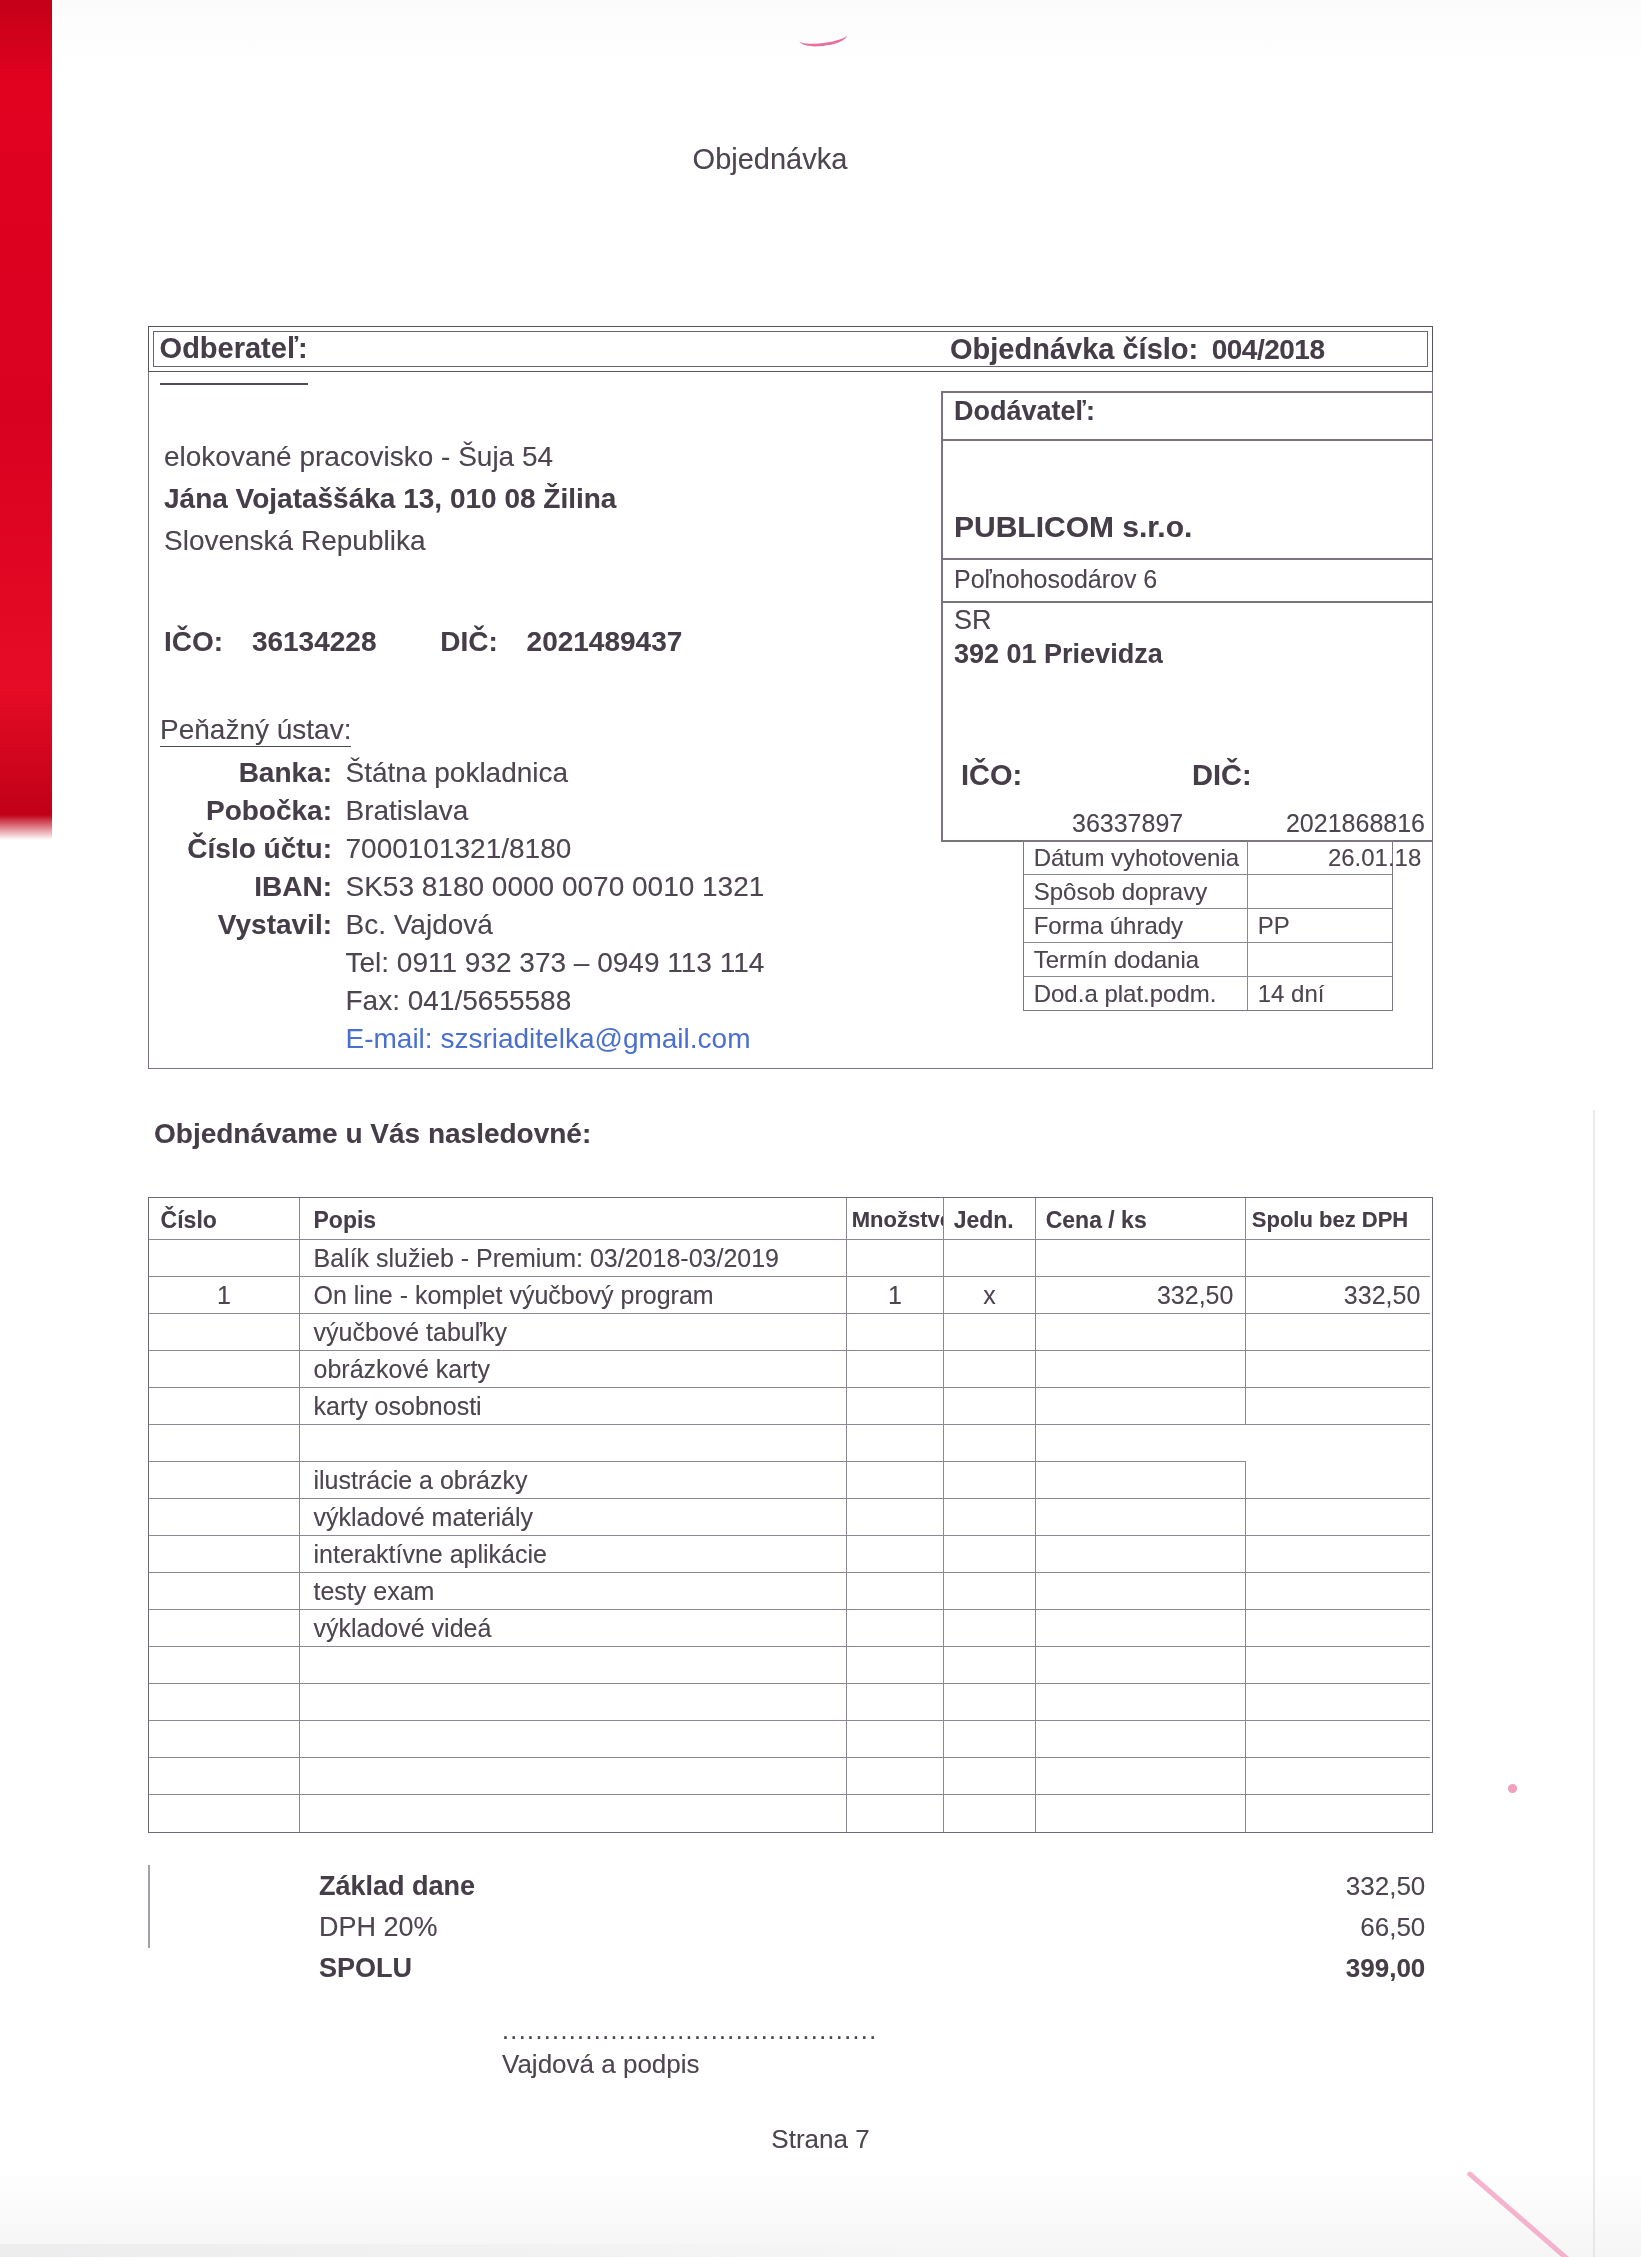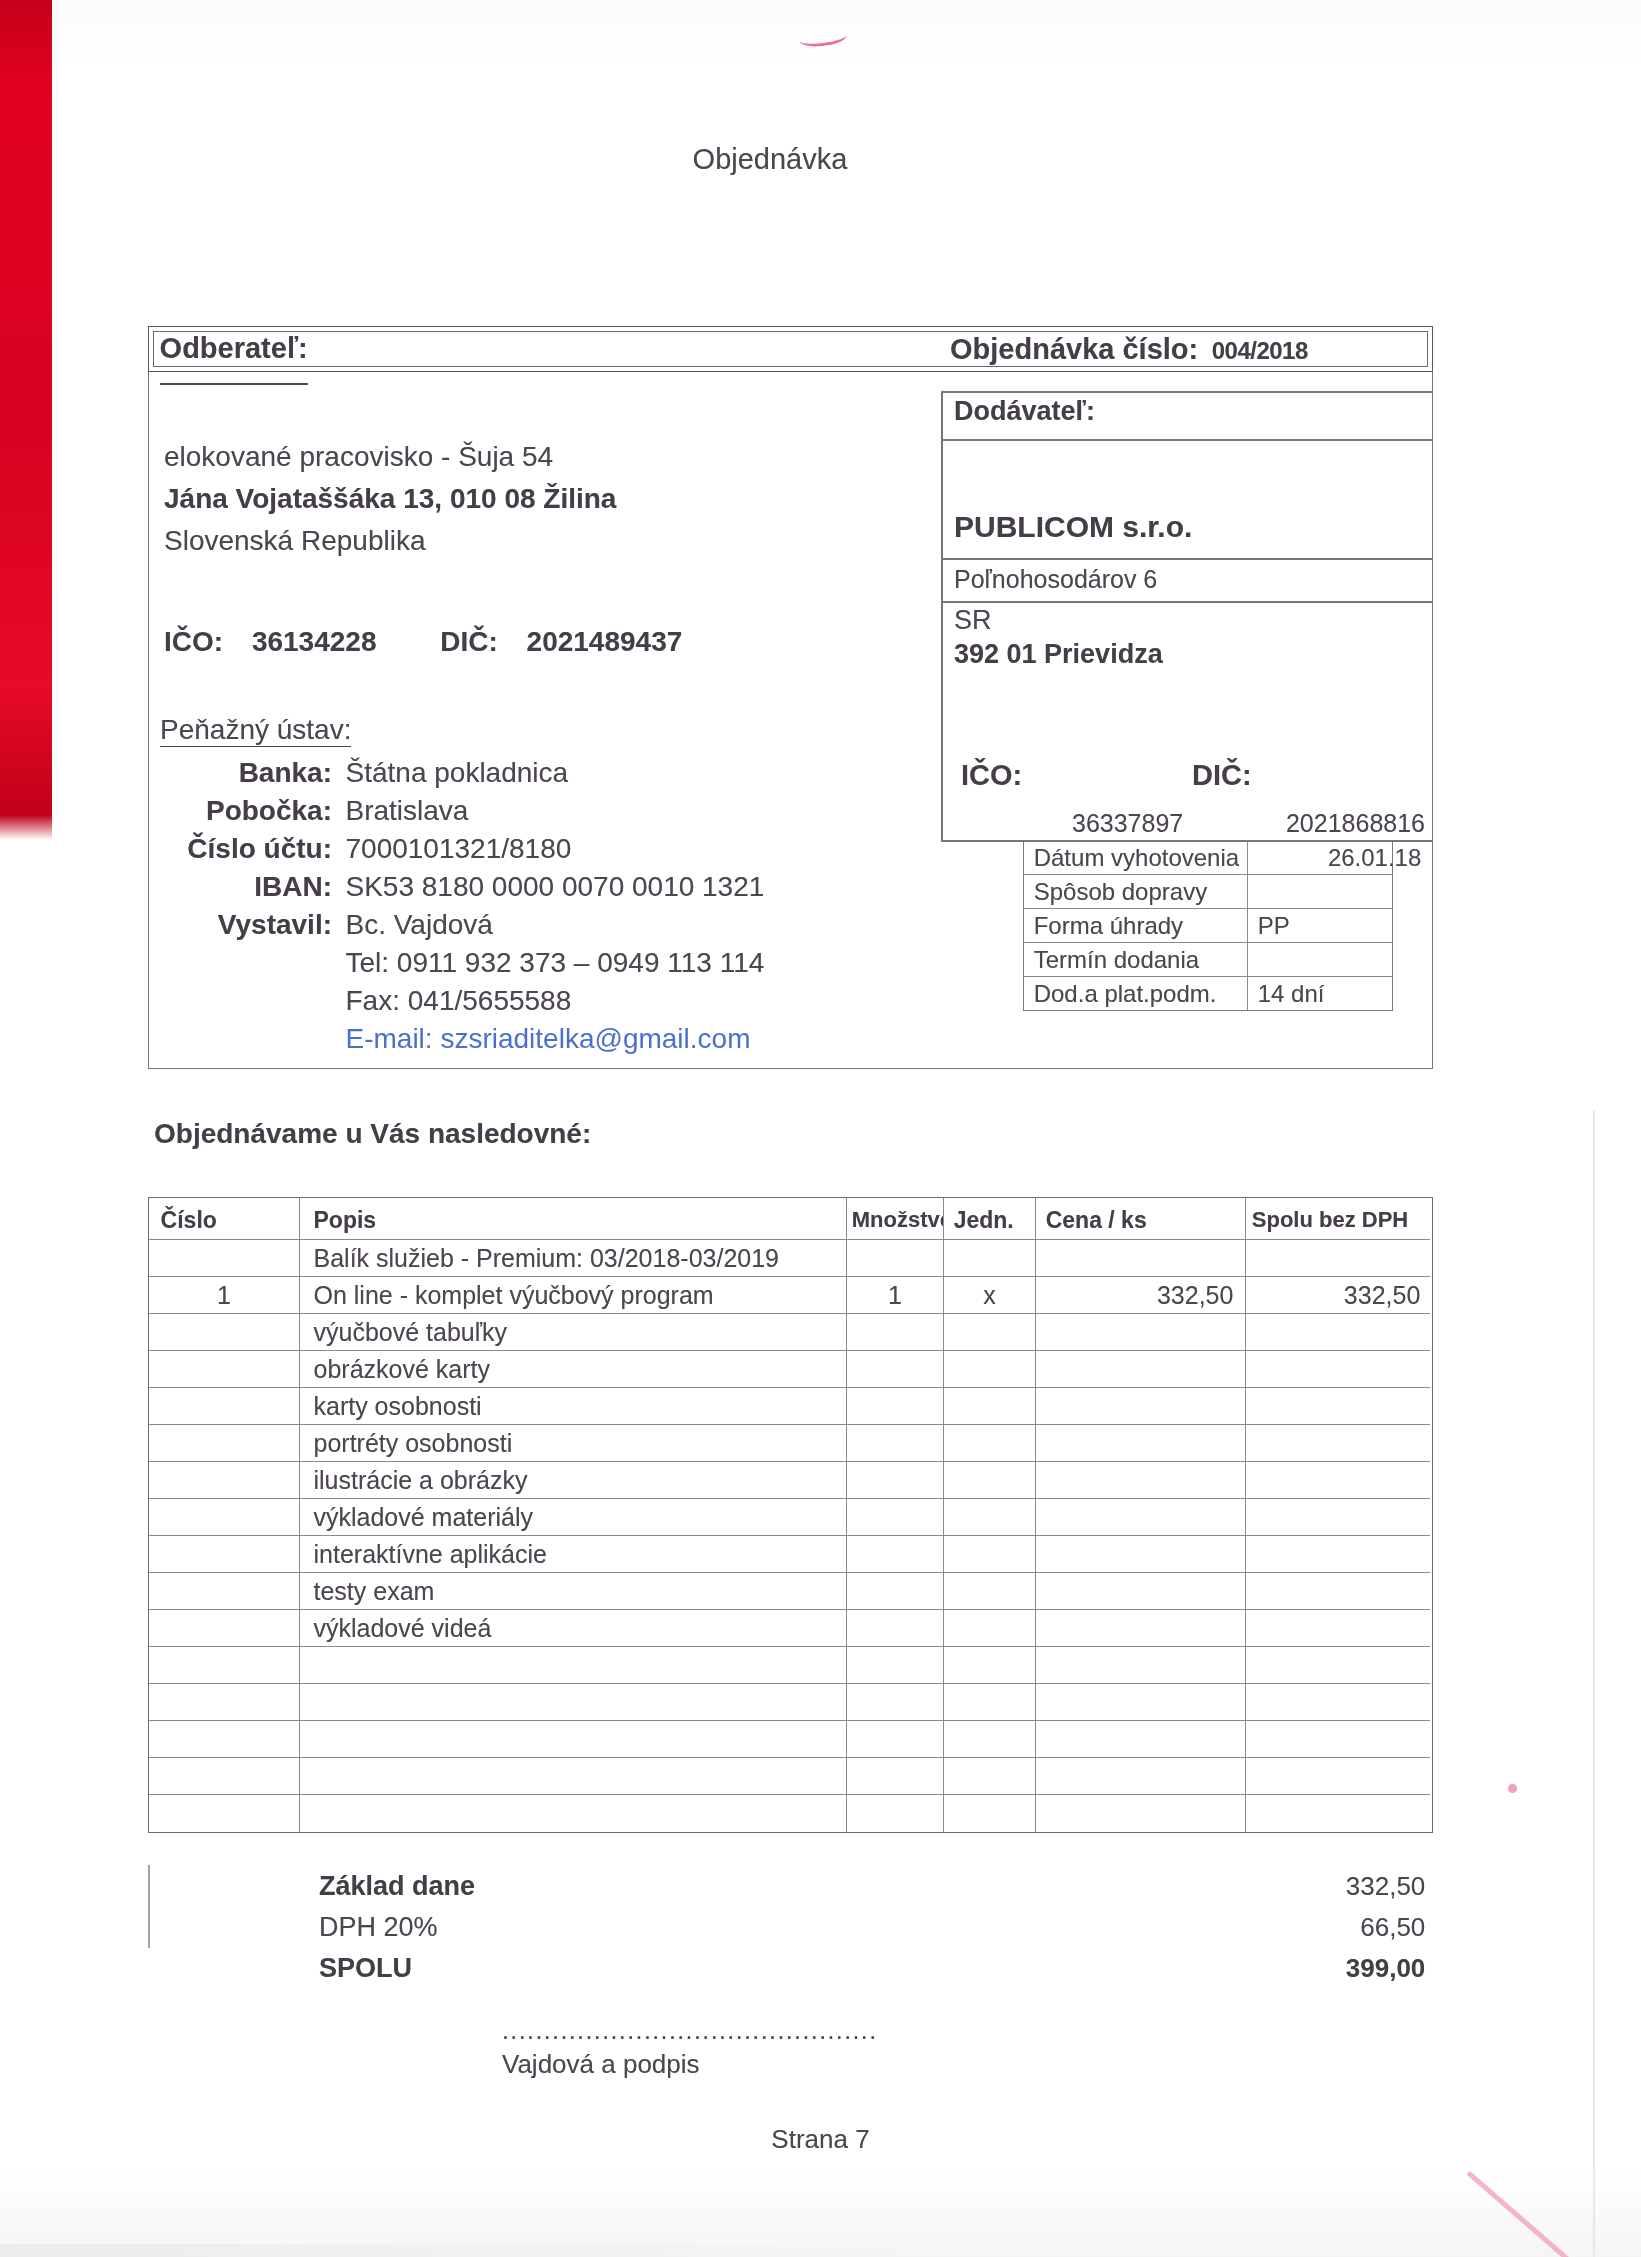--- a/index.html
+++ b/index.html
@@ -24,21 +24,21 @@
 
   .doc-title{left:-101px;right:0;top:143px;text-align:center;font-size:29px;}
 
   
   .outer-box{left:148px;top:326px;width:1285px;height:743px;border:1.9px solid #7b7480;box-sizing:border-box;}
   .header-box{left:148px;top:326px;width:1285px;height:46px;border:1.9px solid #5b5461;
       outline:1.9px solid #6a6370;outline-offset:-6.8px;box-sizing:border-box;background:#fff;}
   .customer-label{position:absolute;left:10.6px;top:4.8px;font-size:29px;font-weight:bold;color:#453e49;
       border-bottom:2.9px solid #514a56;padding-bottom:18px;}
   .order-no{position:absolute;left:801px;top:5.8px;font-size:29px;font-weight:bold;color:#453e49;}
-  .order-no-value{font-size:24px;letter-spacing:-0.5px;margin-left:13.5px;}
+  .order-no-value{font-size:28px;letter-spacing:-0.5px;margin-left:13.5px;}
 
   
   .customer{left:164px;top:436px;font-size:28px;line-height:42px;}
   .customer-ids{left:164px;top:626px;font-size:28px;font-weight:bold;color:#453e49;}
   .customer-ids .gap{display:inline-block;width:56px;}
   .customer-ids .gap2{display:inline-block;width:21px;}
 
   
   .bank-heading{left:160px;top:714px;font-size:28px;}
   .bank-heading span{border-bottom:1.9px solid #4d4550;padding-bottom:1px;}
@@ -248,21 +248,20 @@
       <div class="trow tdata">
         <div class="tcell c0"></div>
         <div class="tcell c1">karty osobnosti</div>
         <div class="tcell c2"></div>
         <div class="tcell c3"></div>
         <div class="tcell c4"></div>
         <div class="tcell c5"></div>
       </div>
       <div class="trow tdata">
         <div class="tcell c0"></div>
-        <div class="tcell c1">portréty osobnosti</div>
         <div class="tcell c2"></div>
         <div class="tcell c3"></div>
         <div class="tcell c4"></div>
         <div class="tcell c5"></div>
       </div>
       <div class="trow tdata">
         <div class="tcell c0"></div>
         <div class="tcell c1">ilustrácie a obrázky</div>
         <div class="tcell c2"></div>
         <div class="tcell c3"></div>

